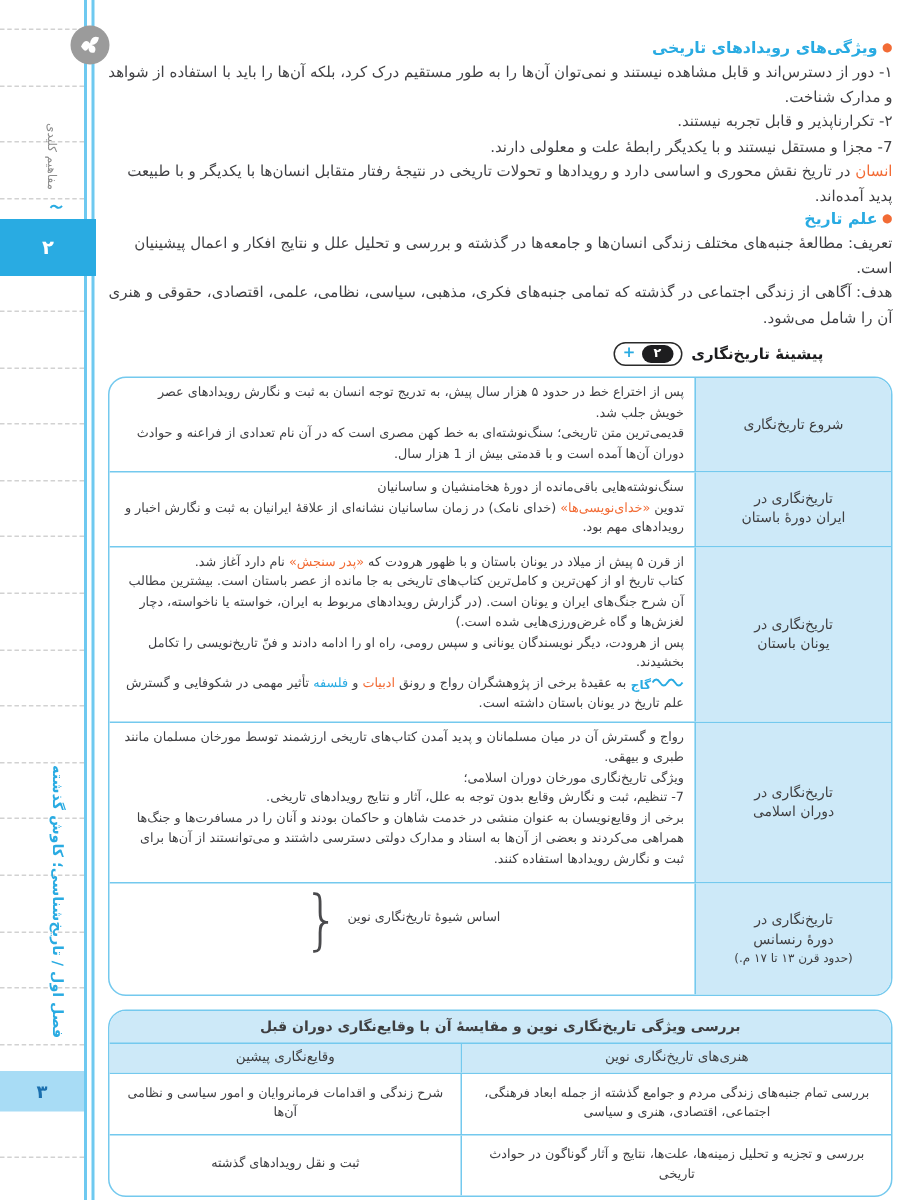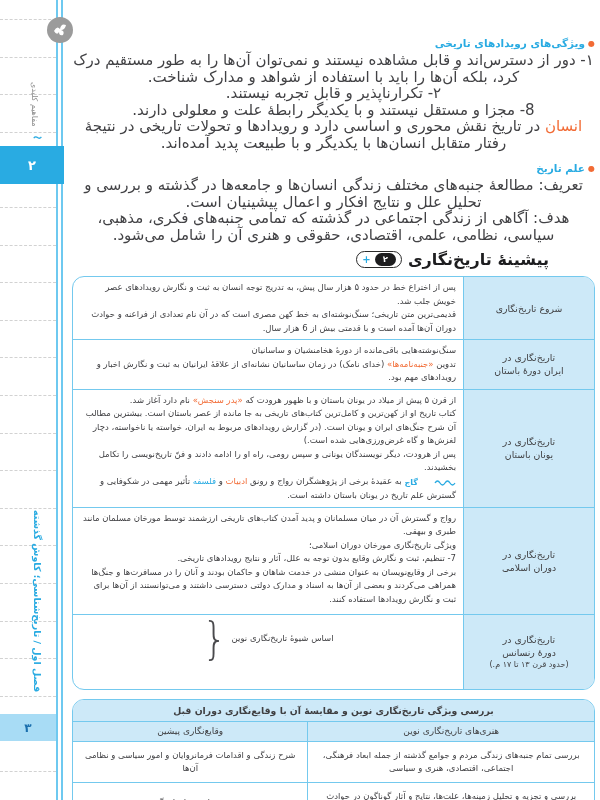--- a/index.html
+++ b/index.html
@@ -27,28 +27,28 @@
   }
   .pagebox-bottom{
     position:absolute;left:0;top:714px;width:56px;height:27px;background:#a8dcf5;z-index:6;
     display:flex;align-items:center;justify-content:center;color:#1a6fae;font-size:12px;font-weight:bold;
   }
   
   .content{
     position:absolute;left:72px;right:5px;top:0;direction:rtl;text-align:right;
   }
   .intro{padding-top:26px;}
-  .h-blue{color:#29abe2;font-weight:bold;font-size:10.5px;margin:11px 0 3px;}
+  .h-blue{color:#29abe2;font-weight:bold;font-size:10.5px;margin:0 0 3px;}
   .h-blue .bullet{color:#f26b35;font-size:8px;vertical-align:1px;margin-left:3px;}
-  .body-line{font-size:15px;line-height:16.5px;color:#424245;text-align:center;}
+  .body-line{font-size:10px;line-height:16.5px;color:#424245;}
   .c-orange{color:#f26b35;}
   .c-blue{color:#29abe2;}
   
   .section-head{display:flex;align-items:center;gap:6px;margin:7px 46px 7px 0;}
-  .section-title{font-weight:bold;font-size:16px;color:#1d1d1f;}
+  .section-title{font-weight:bold;font-size:10px;color:#1d1d1f;}
   .badge-outline{
     display:inline-flex;align-items:center;gap:4px;border:1.5px solid #2b2b2b;
     border-radius:9px;padding:1px 5px;direction:ltr;
   }
   .badge-plus{color:#29abe2;font-weight:bold;font-size:10px;line-height:1;}
   .badge-pill{
     background:#1d1d1f;color:#fff;border-radius:8px;padding:1px 8px;
     font-size:8.5px;font-weight:bold;line-height:1.2;
   }
   
@@ -56,21 +56,21 @@
   .t1-row{display:flex;}
   .t1-row + .t1-row{border-top:1.3px solid #74c9ee;}
   .t1-head{
     width:126px;flex:0 0 126px;background:#cde9f8;border-right:0;border-left:1.3px solid #74c9ee;
     display:flex;flex-direction:column;align-items:center;justify-content:center;gap:2px;
     text-align:center;font-size:9.3px;color:#3e3e40;padding:3px 2px;
   }
   .t1-head .hdr-sub{font-size:8px;}
   .t1-cell{flex:1;padding:4px 7px;font-size:8.5px;line-height:13.5px;color:#414144;}
   .cell-line{margin:0;}
-  .note-icon{display:inline-flex;align-items:center;gap:16px;margin-left:3px;vertical-align:-1px;direction:ltr;}
+  .note-icon{display:inline-flex;gap:0;margin-left:3px;vertical-align:-1px;direction:ltr;}
   .note-icon .gaj{color:#29abe2;font-weight:bold;font-size:8px;}
   .r1{min-height:56px}.r2{min-height:44px}.r3{min-height:92px}.r4{min-height:106px}.r5{min-height:74px}
   .brace-wrap{display:flex;align-items:center;justify-content:center;gap:5px;margin-top:1px;}
   .brace-label{font-size:8.5px;}
   .brace-char{direction:ltr;unicode-bidi:isolate;font-size:38px;font-weight:200;color:#4a4a4d;line-height:1;transform:scaleY(1.15);}
   .brace-items{display:flex;flex-direction:column;gap:1px;font-size:8.5px;line-height:13px;}
   
   .tbl2{margin-top:9px;}
   .t2-title{
     background:#cde9f8;text-align:center;font-size:9.3px;font-weight:bold;color:#3e3e40;
@@ -139,21 +139,21 @@
   </div>
 
   <div class="content">
 
     <div class="intro">
       <div class="h-blue">
         <span class="bullet">●</span><span>ویژگی‌های رویدادهای تاریخی</span>
       </div>
       <div class="body-line">۱- دور از دسترس‌اند و قابل مشاهده نیستند و نمی‌توان آن‌ها را به طور مستقیم درک کرد، بلکه آن‌ها را باید با استفاده از شواهد و مدارک شناخت.</div>
       <div class="body-line">۲- تکرارناپذیر و قابل تجربه نیستند.</div>
-      <div class="body-line">8- مجزا و مستقل نیستند و با یکدیگر رابطهٔ علت و معلولی دارند.</div>
+      <div class="body-line">7- مجزا و مستقل نیستند و با یکدیگر رابطهٔ علت و معلولی دارند.</div>
       <div class="body-line"><span class="c-orange">انسان</span><span> در تاریخ نقش محوری و اساسی دارد و رویدادها و تحولات تاریخی در نتیجهٔ رفتار متقابل انسان‌ها با یکدیگر و با طبیعت پدید آمده‌اند.</span></div>
 
       <div class="h-blue">
         <span class="bullet">●</span><span>علم تاریخ</span>
       </div>
       <div class="body-line">تعریف: مطالعهٔ جنبه‌های مختلف زندگی انسان‌ها و جامعه‌ها در گذشته و بررسی و تحلیل علل و نتایج افکار و اعمال پیشینیان است.</div>
       <div class="body-line">هدف: آگاهی از زندگی اجتماعی در گذشته که تمامی جنبه‌های فکری، مذهبی، سیاسی، نظامی، علمی، اقتصادی، حقوقی و هنری آن را شامل می‌شود.</div>
     </div>
 
     <div class="section-head">
@@ -165,32 +165,32 @@
     </div>
 
     <div class="tbl">
 
       <div class="t1-row r1">
         <div class="t1-head">
           <div>شروع تاریخ‌نگاری</div>
         </div>
         <div class="t1-cell">
           <div class="cell-line">پس از اختراع خط در حدود ۵ هزار سال پیش، به تدریج توجه انسان به ثبت و نگارش رویدادهای عصر خویش جلب شد.</div>
-          <div class="cell-line">قدیمی‌ترین متن تاریخی؛ سنگ‌نوشته‌ای به خط کهن مصری است که در آن نام تعدادی از فراعنه و حوادث دوران آن‌ها آمده است و با قدمتی بیش از 6 هزار سال.</div>
+          <div class="cell-line">قدیمی‌ترین متن تاریخی؛ سنگ‌نوشته‌ای به خط کهن مصری است که در آن نام تعدادی از فراعنه و حوادث دوران آن‌ها آمده است و با قدمتی بیش از 1 هزار سال.</div>
         </div>
       </div>
 
       <div class="t1-row r2">
         <div class="t1-head">
           <div>تاریخ‌نگاری در</div>
           <div>ایران دورهٔ باستان</div>
         </div>
         <div class="t1-cell">
           <div class="cell-line">سنگ‌نوشته‌هایی باقی‌مانده از دورهٔ هخامنشیان و ساسانیان</div>
-          <div class="cell-line"><span>تدوین </span><span class="c-orange">«جنبه‌نامه‌ها»</span><span> (خدای نامک) در زمان ساسانیان نشانه‌ای از علاقهٔ ایرانیان به ثبت و نگارش اخبار و رویدادهای مهم بود.</span></div>
+          <div class="cell-line"><span>تدوین </span><span class="c-orange">«خدای‌نویسی‌ها»</span><span> (خدای نامک) در زمان ساسانیان نشانه‌ای از علاقهٔ ایرانیان به ثبت و نگارش اخبار و رویدادهای مهم بود.</span></div>
         </div>
       </div>
 
       <div class="t1-row r3">
         <div class="t1-head">
           <div>تاریخ‌نگاری در</div>
           <div>یونان باستان</div>
         </div>
         <div class="t1-cell">
           <div class="cell-line"><span>از قرن ۵ پیش از میلاد در یونان باستان و با ظهور هرودت که </span><span class="c-orange">«پدر سنجش»</span><span> نام دارد آغاز شد.</span></div>

